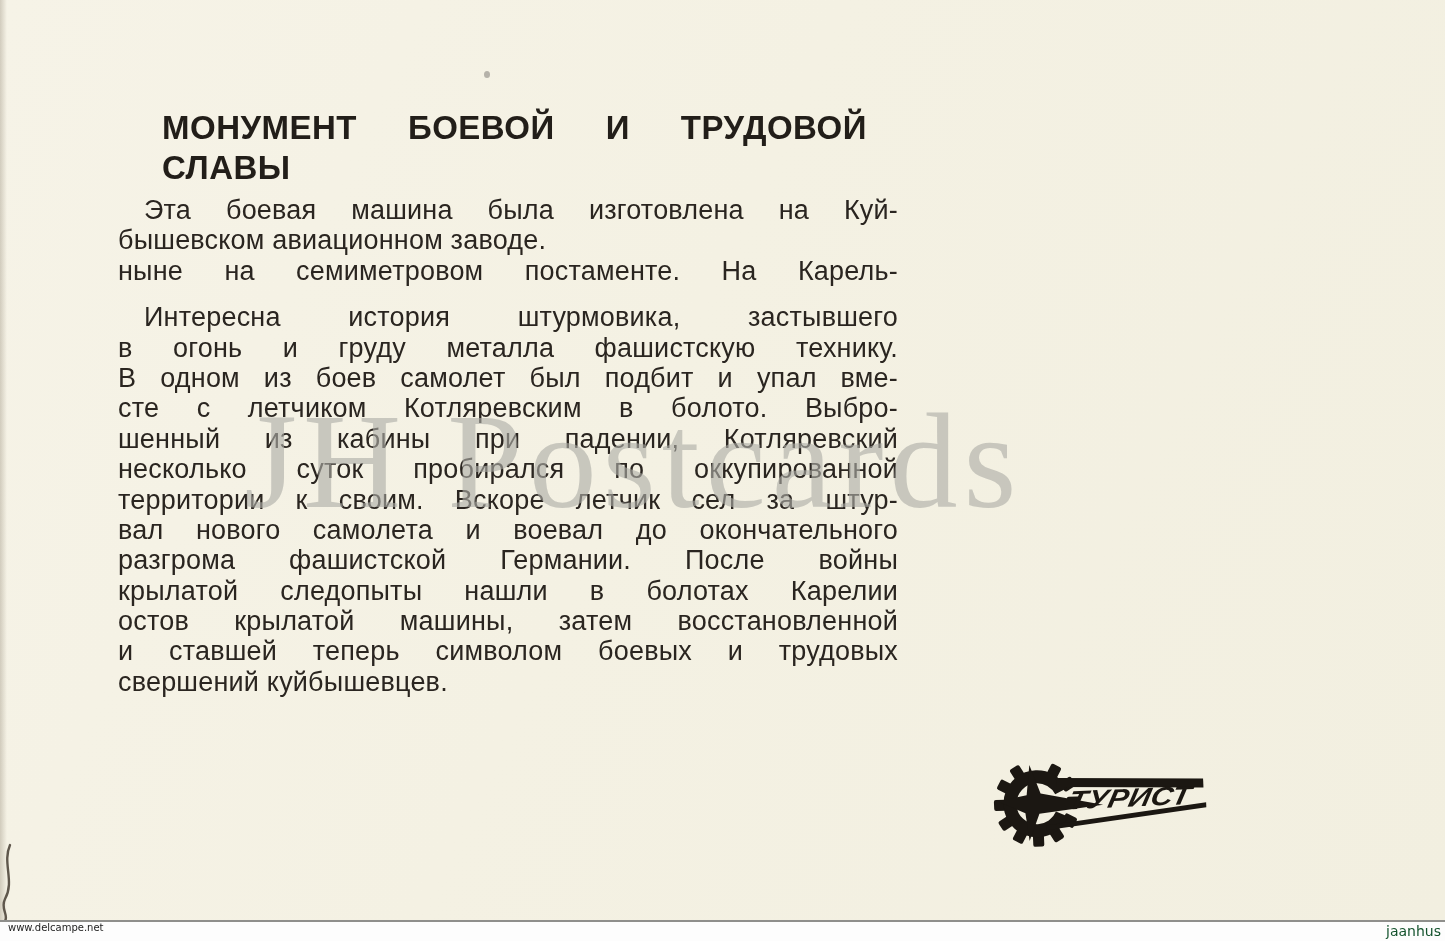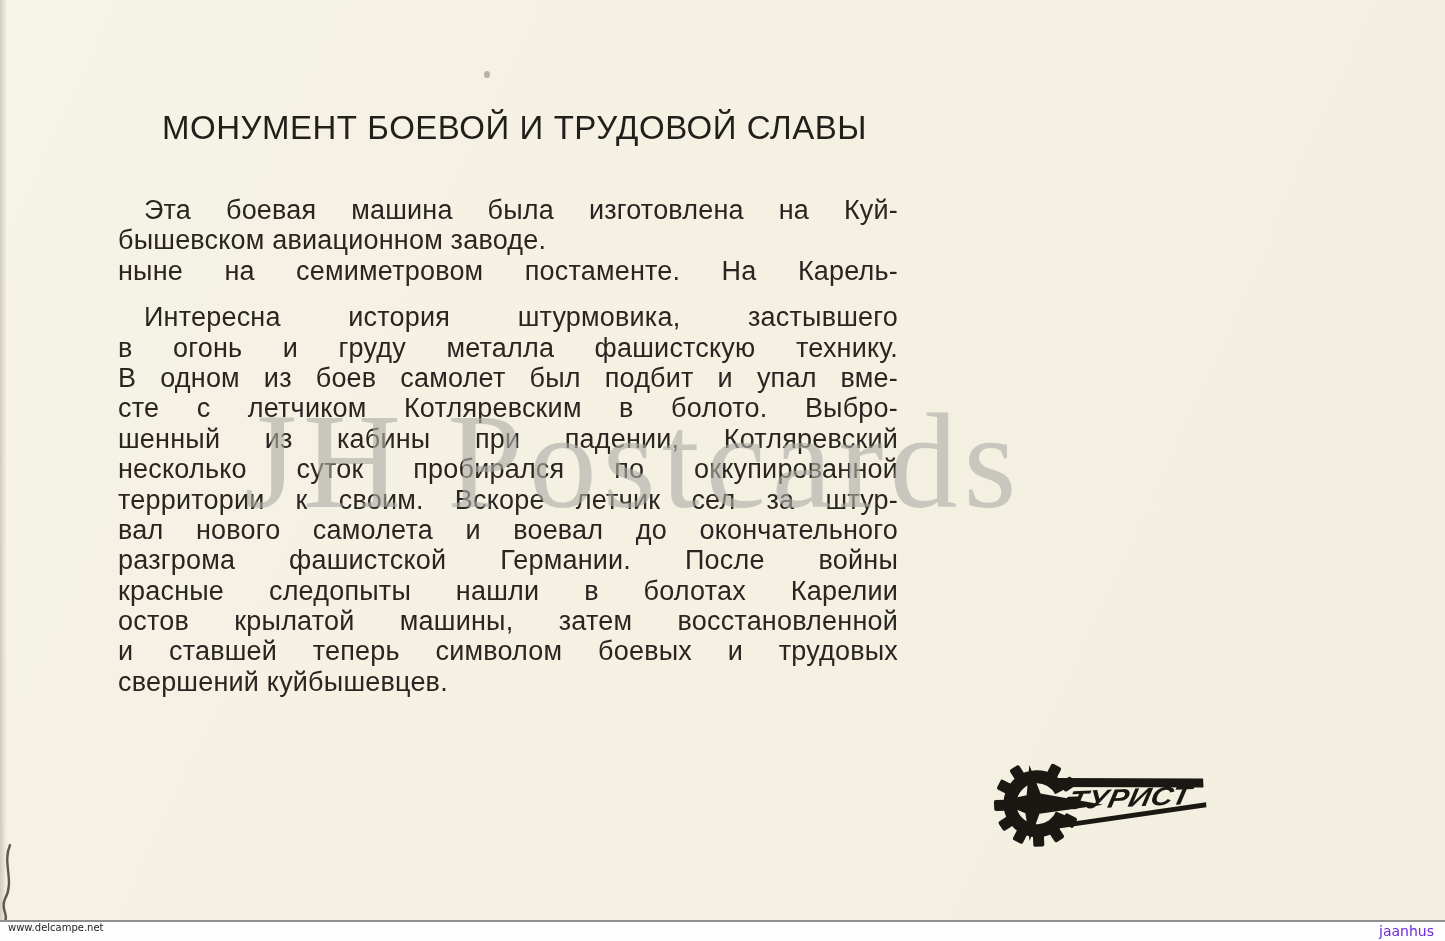--- a/index.html
+++ b/index.html
@@ -26,21 +26,21 @@
   }
   .title {
     position: absolute;
     left: 162px;
     top: 108px;
     width: 705px;
     margin: 0;
     font-family: "Liberation Sans", sans-serif;
     font-size: 33px;
     line-height: 40px;
-    font-weight: 400;
+    font-weight: 700;
     letter-spacing: 0.5px;
     color: #221e19;
     text-align: justify;
     text-align-last: justify;
   }
   .body-text {
     position: absolute;
     left: 118px;
     top: 179px;
     width: 780px;
@@ -122,24 +122,24 @@
   }
   .f-left {
     position: absolute;
     left: 8px;
     top: 0px;
     font-size: 10px;
     color: #1d1d1d;
   }
   .f-right {
     position: absolute;
-    right: 11px;
+    right: 4px;
     top: 1px;
     font-size: 14px;
-    color: #6d28d9;
+    color: #14532d;
   }
 </style>
 </head>
 <body>
 
 <div class="stage">
 
   <div class="postcard">
 
     <h1 class="title">МОНУМЕНТ БОЕВОЙ И ТРУДОВОЙ СЛАВЫ</h1>
@@ -150,21 +150,21 @@
       <div class="line">ныне на семиметровом постаменте. На Карель-</div>
       <div class="line ind">Интересна история штурмовика, застывшего</div>
       <div class="line">в огонь и груду металла фашистскую технику.</div>
       <div class="line">В одном из боев самолет был подбит и упал вме-</div>
       <div class="line">сте с летчиком Котляревским в болото. Выбро-</div>
       <div class="line">шенный из кабины при падении, Котляревский</div>
       <div class="line">несколько суток пробирался по оккупированной</div>
       <div class="line">территории к своим. Вскоре летчик сел за штур-</div>
       <div class="line">вал нового самолета и воевал до окончательного</div>
       <div class="line">разгрома фашистской Германии. После войны</div>
-      <div class="line">красные следопыты нашли в болотах Карелии</div>
+      <div class="line">крылатой следопыты нашли в болотах Карелии</div>
       <div class="line">остов крылатой машины, затем восстановленной</div>
       <div class="line">и ставшей теперь символом боевых и трудовых</div>
       <div class="line flush">свершений куйбышевцев.</div>
     </div>
 
     <svg class="logo" viewBox="0 0 230 100" xmlns="http://www.w3.org/2000/svg">
       <g transform="rotate(-2.5 115 55)" fill="#1b1712">
         <g>
           <rect x="46.5" y="11" width="11" height="13" rx="2" transform="rotate(30 52 54)"></rect>
           <rect x="46.5" y="11" width="11" height="13" rx="2" transform="rotate(60 52 54)"></rect>

